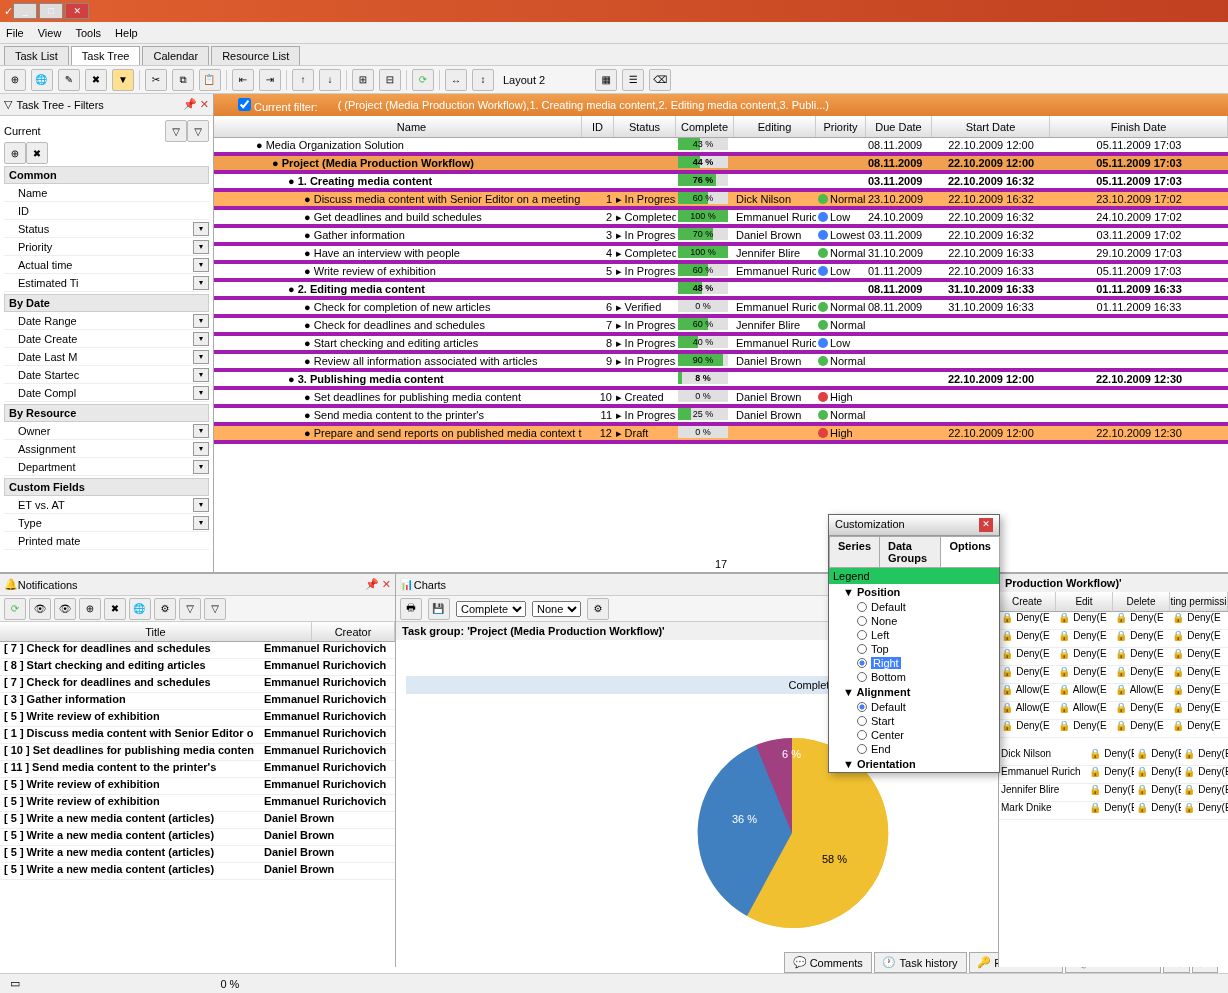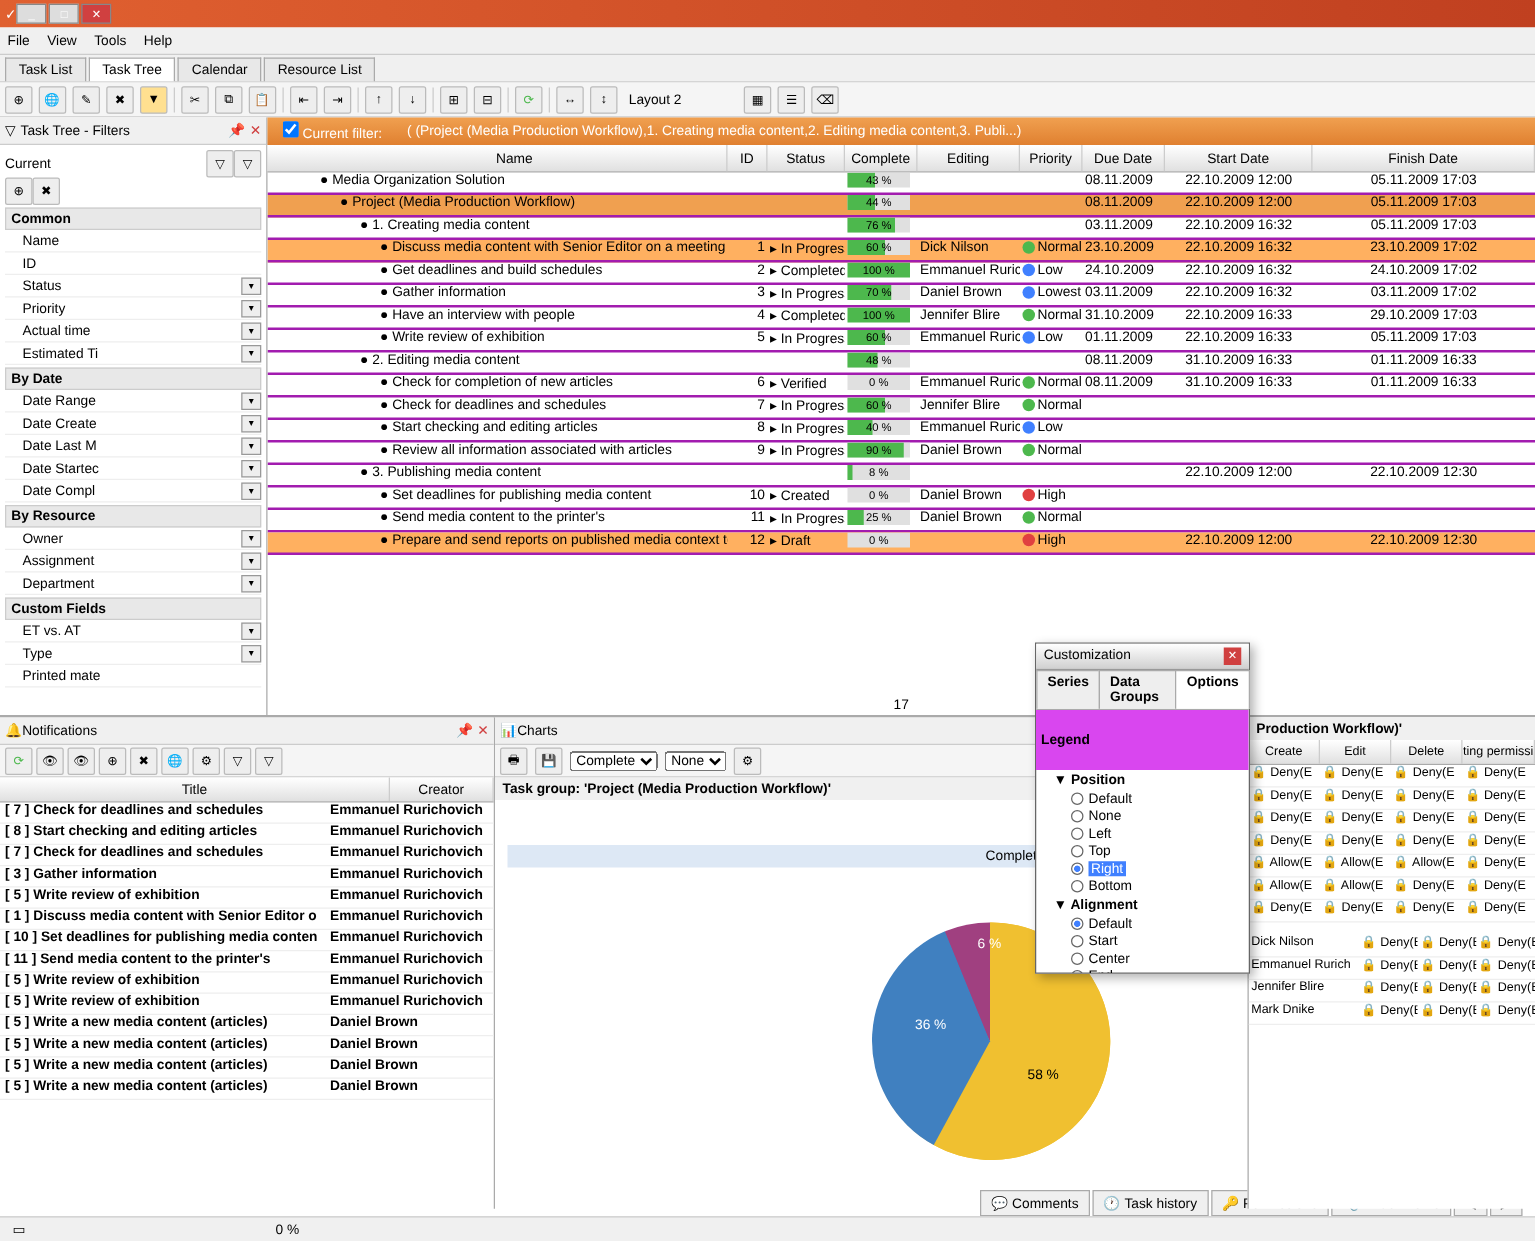--- a/index.html
+++ b/index.html
@@ -19,26 +19,26 @@
 .leftpanel{width:214px;border-right:1px solid #aaa;background:#fff;overflow:hidden;}
 .panel-hdr{height:22px;background:#f0f0f0;border-bottom:1px solid #ccc;display:flex;align-items:center;padding:0 4px;}
 .panel-hdr .icon{margin-right:4px;}
 .filter-body{padding:4px;}
 .filter-row{display:flex;align-items:center;height:22px;}
 .section-hdr{background:#e8e8e8;font-weight:bold;padding:2px 4px;border:1px solid #ccc;margin-top:2px;}
 .field-row{display:flex;align-items:center;height:18px;padding-left:14px;border-bottom:1px solid #eee;}
 .field-row .lbl{flex:1;}
 .dd{width:16px;height:14px;border:1px solid #999;background:#eee;text-align:center;line-height:12px;font-size:8px;cursor:pointer;}
 .rightpanel{flex:1;display:flex;flex-direction:column;}
-.filter-banner{height:22px;background:linear-gradient(#f0a050,#e08030);color:#fff;display:flex;align-items:center;padding:0 12px;gap:20px;}
+.filter-banner{height:22px;background:linear-gradient(#f0a050,#e08030);color:#fff;display:flex;align-items:center;padding:0 24px;gap:20px;}
 .grid-hdr{height:22px;background:linear-gradient(#fff,#e0e0e0);border-bottom:1px solid #aaa;display:flex;}
 .grid-hdr .col{border-right:1px solid #ccc;text-align:center;line-height:22px;overflow:hidden;}
 .grid-body{flex:1;overflow:auto;position:relative;}
-.grid-row{height:18px;display:flex;border-bottom:2px solid #a21caf;}
-.grid-row.bold{font-weight:normal;}
+.grid-row{height:18px;display:flex;align-items:center;border-bottom:4px solid #a21caf;}
+.grid-row.bold{font-weight:bold;}
 .grid-row.hl{background:#f0a050;}
 .grid-row.hl2{background:#ffb060;}
 .cell{overflow:hidden;white-space:nowrap;padding:0 2px;}
 .progress{height:12px;background:#e0e0e0;position:relative;width:50px;display:inline-block;}
 .progress .bar{height:100%;background:#4db84d;}
 .progress .txt{position:absolute;left:0;right:0;top:0;text-align:center;font-size:9px;line-height:12px;}
 .prio{display:inline-flex;align-items:center;gap:2px;}
 .prio-dot{width:10px;height:10px;border-radius:50%;display:inline-block;}
 .prio-green{background:#4db84d;}
 .prio-blue{background:#4080ff;}
@@ -58,21 +58,21 @@
 .btn{border:1px solid #888;padding:3px 10px;background:linear-gradient(#fff,#ddd);cursor:pointer;border-radius:2px;}
 .chart-complete{background:#dde8f5;text-align:center;padding:3px;margin:4px 10px;}
 .pie-area{flex:1;display:flex;align-items:center;justify-content:center;position:relative;}
 .custom-dialog{position:absolute;right:228px;top:-60px;width:172px;background:#fff;border:1px solid #666;box-shadow:3px 3px 8px rgba(0,0,0,0.3);z-index:100;}
 .dlg-title{background:linear-gradient(#fff,#d0d0d0);padding:3px 6px;display:flex;justify-content:space-between;border-bottom:1px solid #999;}
 .dlg-close{width:14px;height:14px;background:#d04040;color:#fff;text-align:center;line-height:12px;font-size:9px;cursor:pointer;}
 .dlg-tabs{display:flex;border-bottom:1px solid #aaa;}
 .dlg-tab{padding:3px 8px;border:1px solid #aaa;border-bottom:none;margin-right:-1px;cursor:pointer;background:#eee;font-weight:bold;}
 .dlg-tab.active{background:#fff;}
 .dlg-body{padding:0;max-height:210px;overflow:auto;}
-.dlg-section{background:#d946ef;font-weight:bold;padding:18px 4px;}
+.dlg-section{background:#22c55e;font-weight:normal;padding:2px 4px;}
 .dlg-sub{font-weight:bold;padding:2px 14px;}
 .dlg-opt{padding:1px 28px;display:flex;align-items:center;gap:4px;}
 .radio{width:10px;height:10px;border:1px solid #666;border-radius:50%;display:inline-block;}
 .radio.sel{background:radial-gradient(#4080ff 40%,#fff 50%);}
 .hl-sel{background:#4080ff;color:#fff;padding:0 2px;}
 .perm-panel{position:absolute;right:0;top:0;width:230px;height:100%;background:#fff;border-left:1px solid #aaa;z-index:50;}
 .perm-hdr{height:20px;background:linear-gradient(#fff,#e0e0e0);display:flex;border-bottom:1px solid #aaa;}
 .perm-hdr .pcol{font-size:10px;text-align:center;line-height:20px;border-right:1px solid #ccc;overflow:hidden;}
 .perm-row{height:18px;display:flex;border-bottom:1px solid #eee;}
 .perm-row .pcell{font-size:10px;padding:0 2px;overflow:hidden;white-space:nowrap;}

